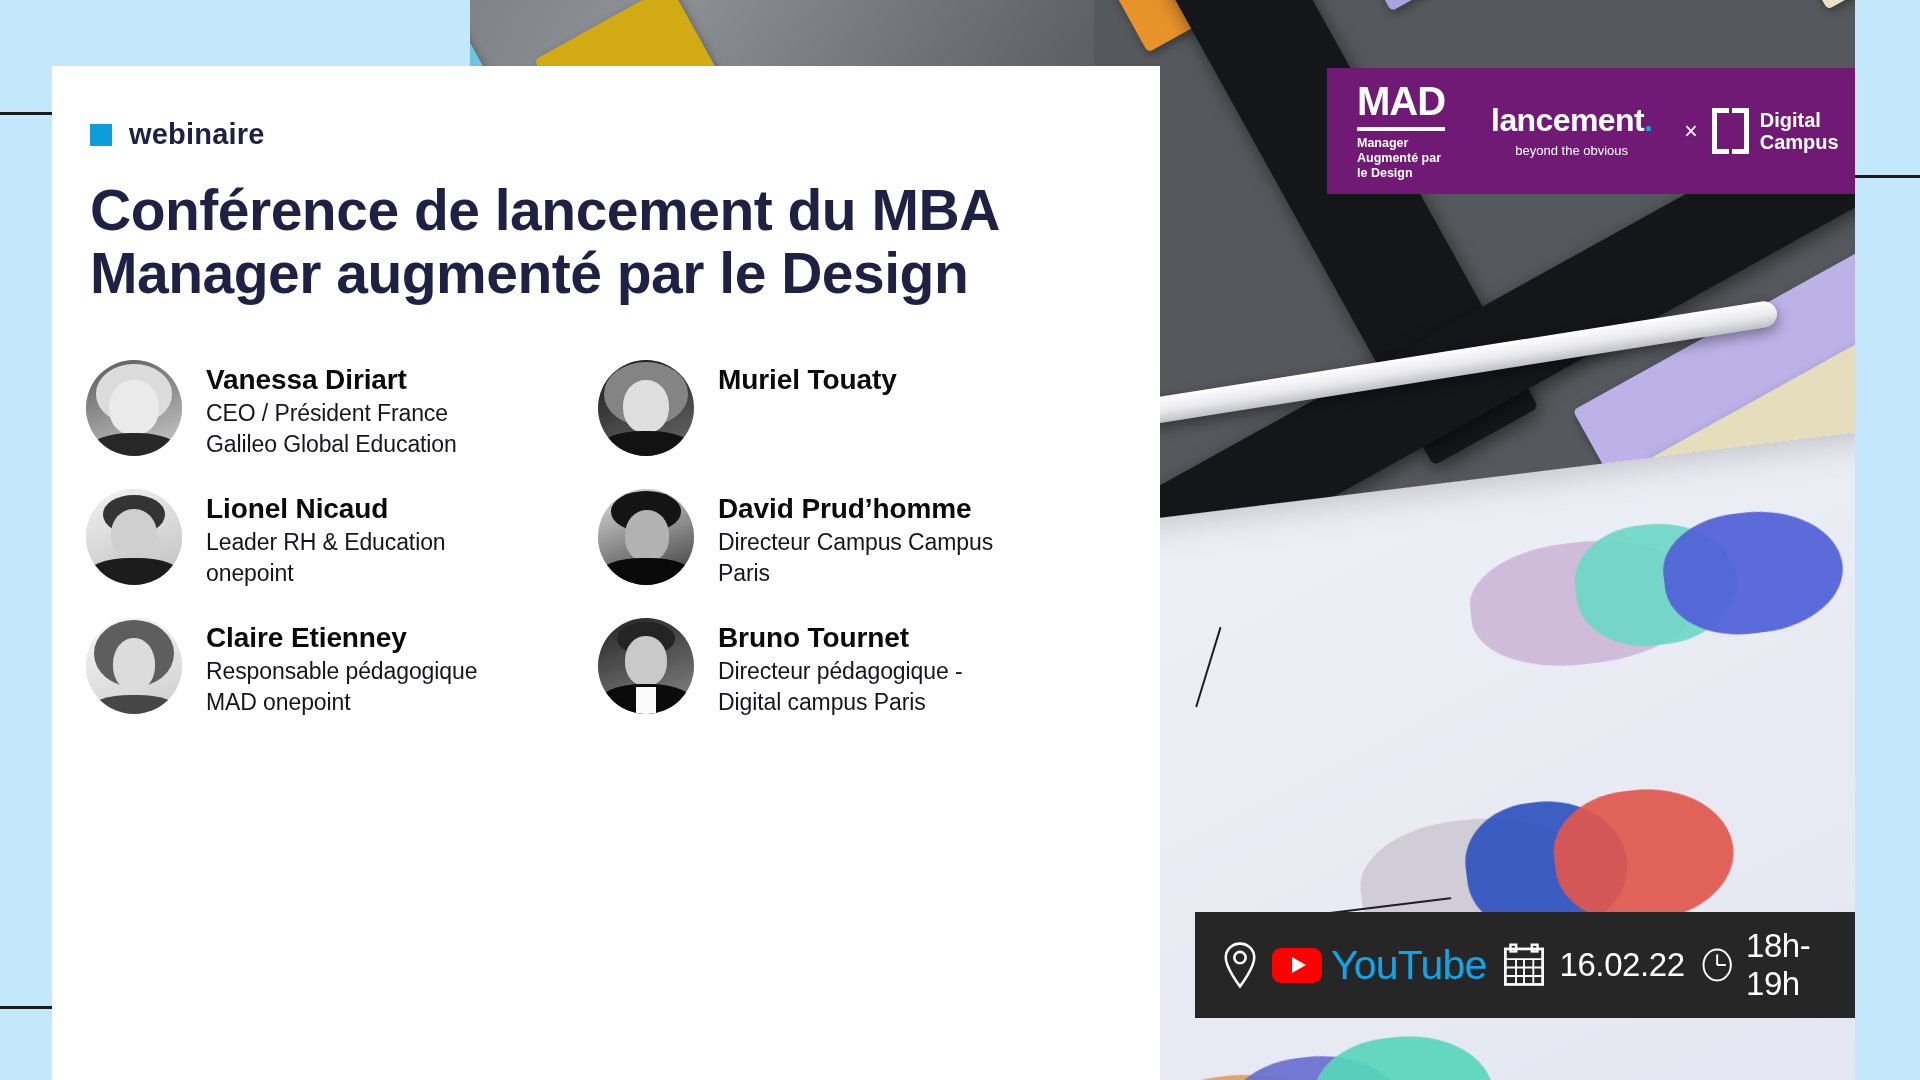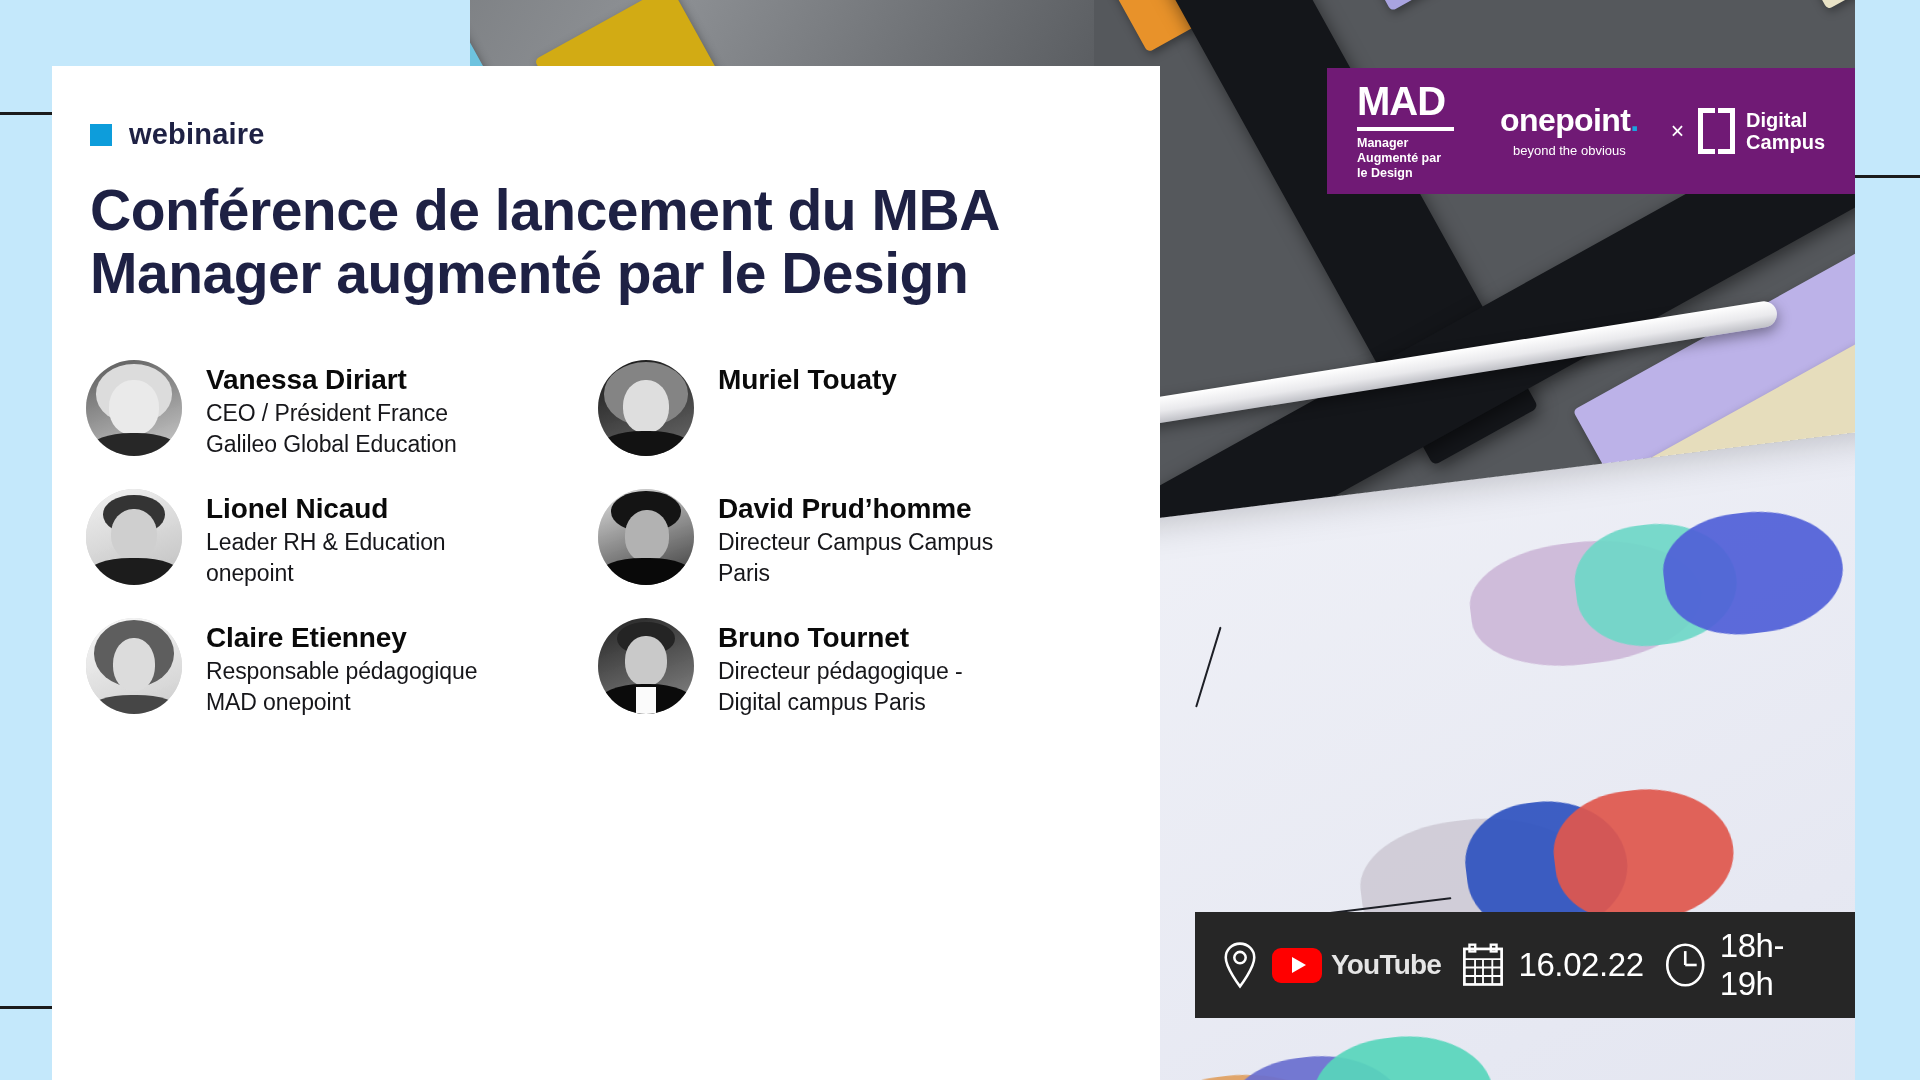--- a/index.html
+++ b/index.html
@@ -153,21 +153,21 @@
   }
   .yt-badge {
     width:50px; height:35px; background:#ff0000; border-radius:9px;
     display:flex; align-items:center; justify-content:center;
   }
   .yt-tri {
     width:0; height:0; border-left:14px solid #fff;
     border-top:8px solid transparent; border-bottom:8px solid transparent;
     margin-left:3px;
   }
-  .yt-word { font-size:28px; font-weight:bold; color:#e5e5e5; letter-spacing:-.8px; }
+  .yt-word { font-size:41px; font-weight:normal; color:#0ea5e9; letter-spacing:-.8px; }
 </style>
 </head>
 <body>
 
 <div id="stage">
 
   <div class="rule-h" style="left:0;top:112px;width:52px;"></div>
   <div class="rule-h" style="left:1855px;top:175px;width:65px;"></div>
   <div class="rule-h" style="left:0;top:1006px;width:52px;"></div>
 
@@ -327,21 +327,21 @@
   <div class="logobar">
 
     <div class="mad">
       <div class="word">MAD</div>
       <div class="underline"></div>
       <div class="sub">Manager Augmenté par le Design</div>
     </div>
 
     <div class="onepoint">
       <div class="word">
-        <span>onepoint</span><span class="dot">.</span>
+        <span>lancement</span><span class="dot">.</span>
       </div>
       <div class="sub">beyond the obvious</div>
     </div>
 
     <div class="xmark">×</div>
 
     <div class="dc">
       <div class="dc-glyph">
         <span class="g1"></span>
           <span class="g2"></span>

